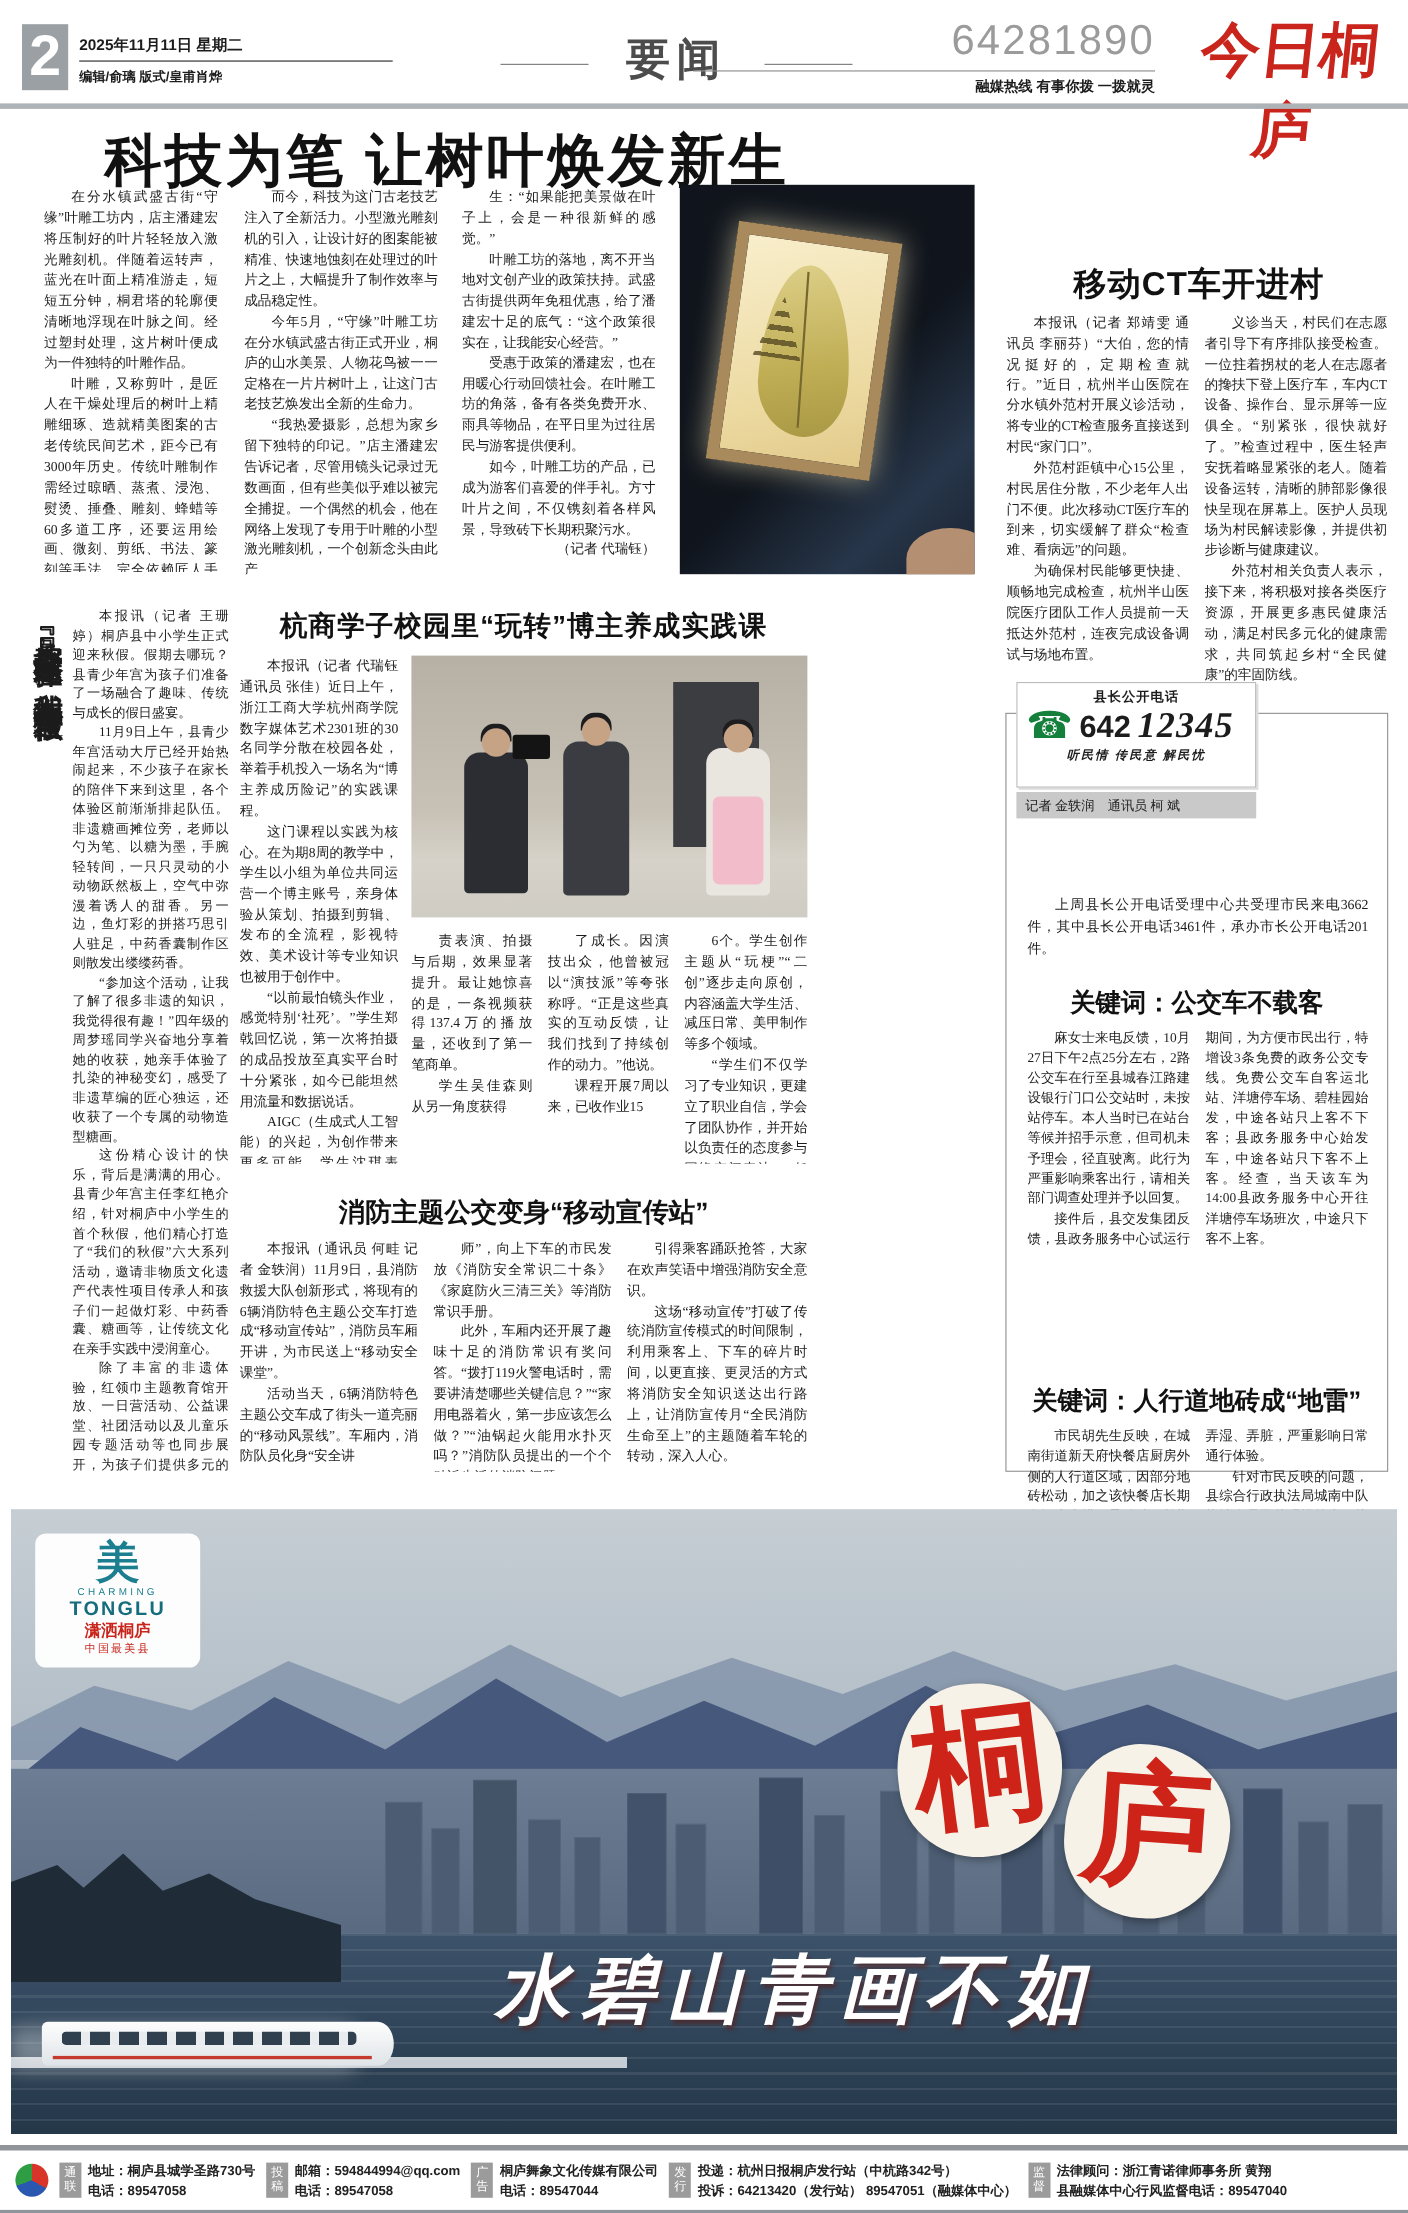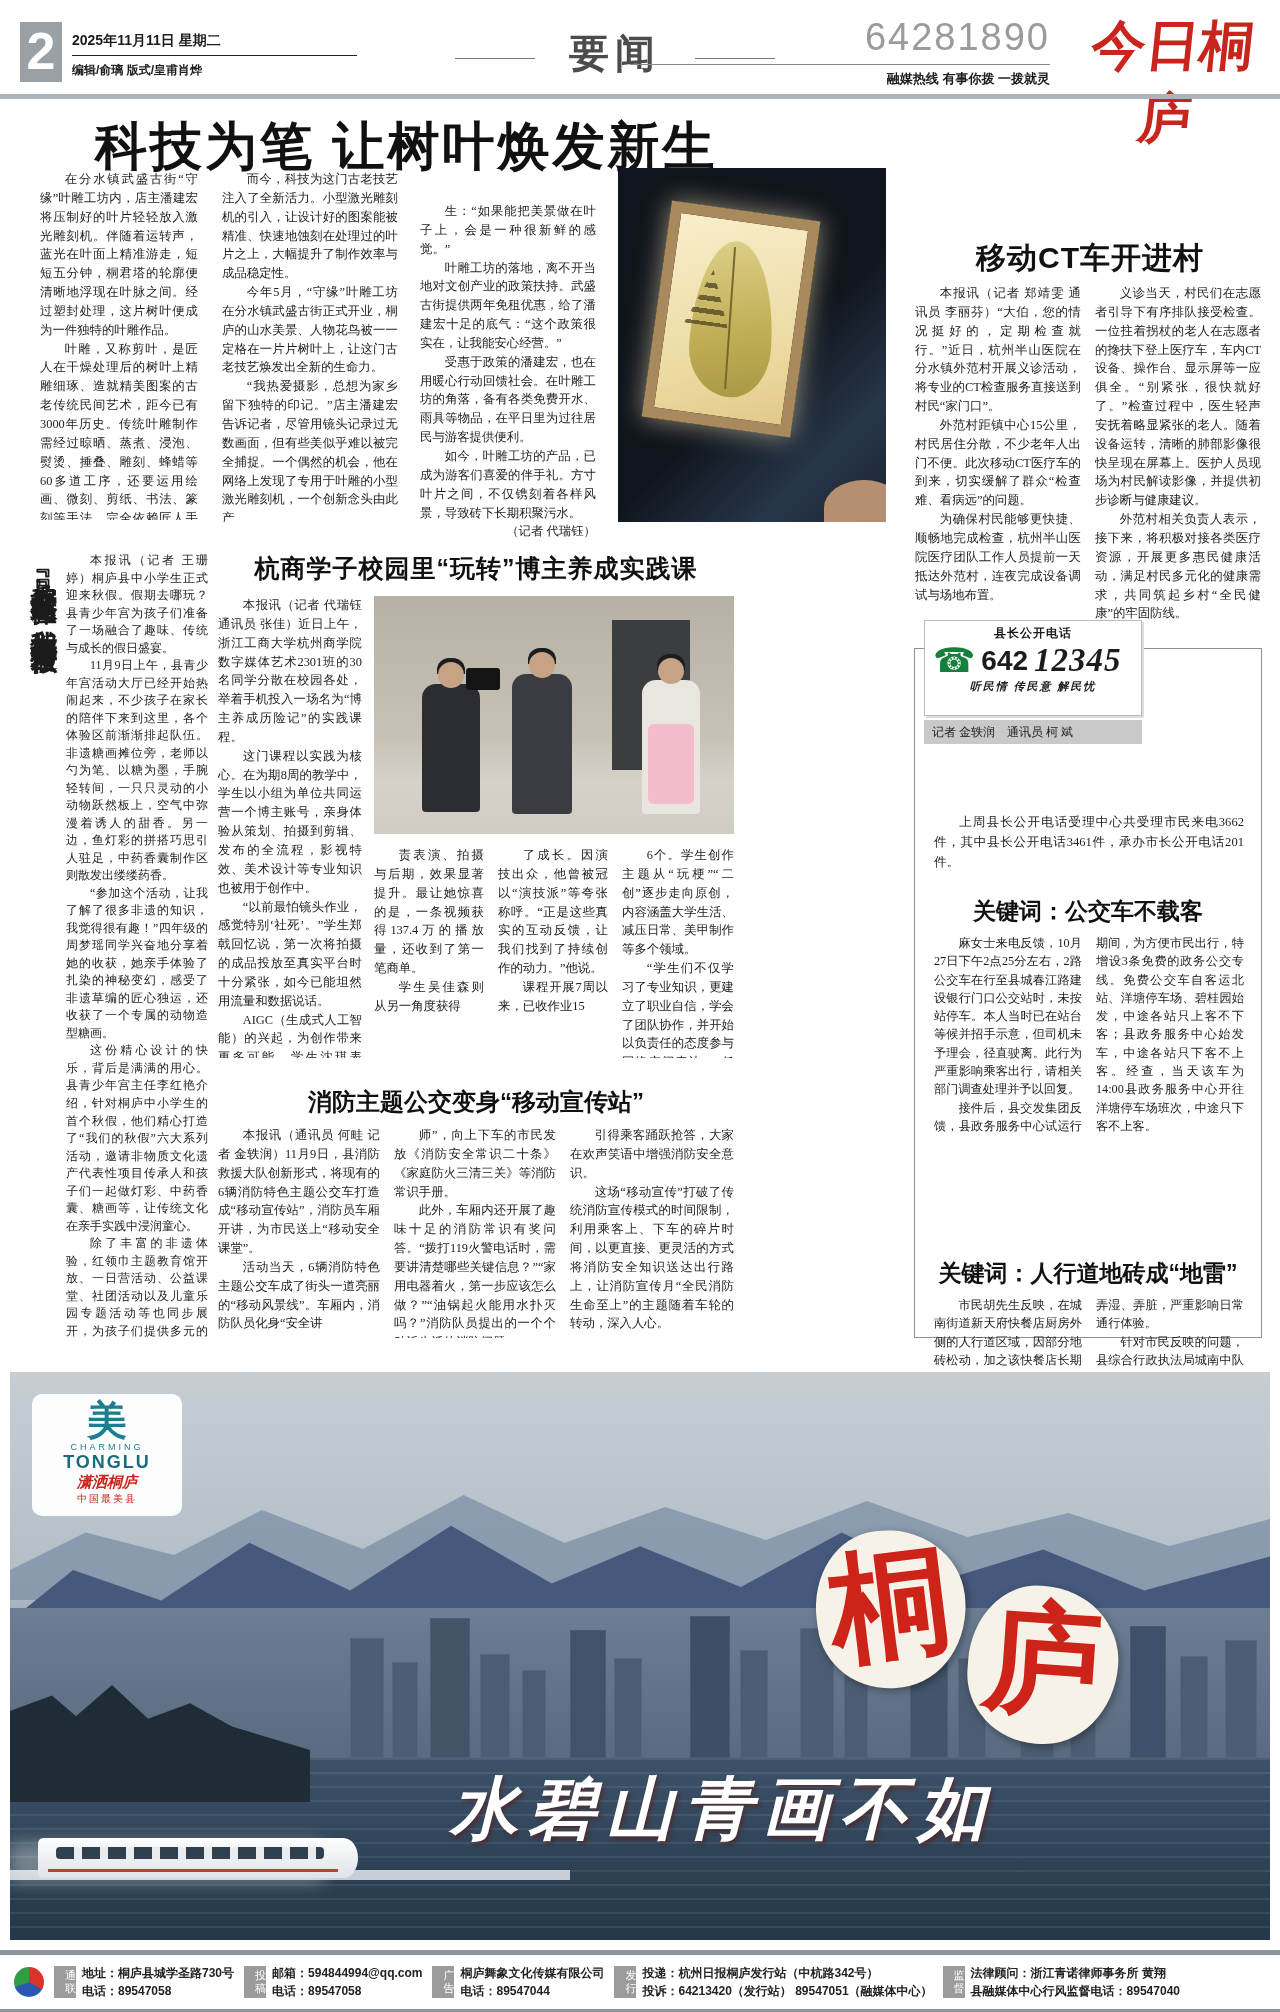--- a/index.html
+++ b/index.html
@@ -21,21 +21,21 @@
   .head-rule { left:0; top:94px; width:1280px; height:5px; background:#adb3b7; }
   
   .hl { font-family:"Liberation Sans",sans-serif; font-weight:900; color:#111; }
   .col { font-size:12.4px; line-height:1.52; text-align:justify; overflow:hidden; }
   .col p { text-indent:2em; }
   .sig p:last-child { text-align:right; text-indent:0; }
   
   .leaf-hl { left:95px; top:112px; width:640px; font-size:52px; letter-spacing:3px; }
   .leaf-c1 { left:40px; top:170px; width:158px; height:350px; }
   .leaf-c2 { left:222px; top:170px; width:176px; height:352px; }
-  .leaf-c3 { left:420px; top:170px; width:176px; height:352px;margin-top:32px; }
+  .leaf-c3 { left:420px; top:170px; width:176px; height:352px; }
   .leaf-photo { left:618px; top:168px; width:268px; height:354px; background:linear-gradient(135deg,#10151d 55%,#27364a 80%,#1a2330); overflow:hidden; }
   .frame { position:absolute; left:38px; top:42px; width:150px; height:218px; background:linear-gradient(160deg,#f8eecb,#ecd9a0 70%,#e2c98a); border:11px solid #a98a5d; transform:rotate(8deg); box-shadow:0 0 26px rgba(255,240,190,.55); }
   .leafshape { position:absolute; left:24px; top:20px; width:82px; height:156px; background:linear-gradient(170deg,#ddd089,#c0ae55 60%,#a99844); border-radius:50% 50% 46% 54%/68% 68% 32% 32%; transform:rotate(-4deg); }
   .leafshape::before { content:""; position:absolute; left:38px; top:6px; width:2px; height:142px; background:#77682f; }
   .pagoda-mark { position:absolute; left:18px; top:52px; width:44px; height:56px; background:repeating-linear-gradient(#574a22 0 5px,transparent 5px 13px); clip-path:polygon(50% 0,100% 100%,0 100%); opacity:.8; }
   .hand { position:absolute; right:-18px; bottom:-14px; width:80px; height:56px; background:#c49a78; border-radius:50% 50% 0 0; opacity:.9; }
   
   .ct-hl { left:930px; top:238px; width:320px; text-align:center; font-size:30px; letter-spacing:1px; }
   .ct-c1 { left:915px; top:284px; width:166px; height:350px; }
   .ct-c2 { left:1095px; top:284px; width:166px; height:350px; }
@@ -92,34 +92,34 @@
   .water::after { content:""; position:absolute; inset:0; background:repeating-linear-gradient(180deg,rgba(255,255,255,.08) 0 2px,transparent 2px 14px); }
   .shore { position:absolute; left:0; top:300px; width:300px; height:130px; background:#1f2b36; clip-path:polygon(0 30%,14% 18%,22% 34%,34% 10%,46% 36%,60% 24%,74% 42%,100% 60%,100% 100%,0 100%); }
   .bridgeband { position:absolute; left:0; top:498px; width:560px; height:10px; background:#d8dde2; opacity:.9; }
   .train { position:absolute; left:28px; top:466px; width:320px; height:40px; background:linear-gradient(180deg,#fdfdfd,#dfe4e8); border-radius:8px 22px 22px 8px/8px 30px 30px 8px; box-shadow:-30px 4px 18px rgba(255,255,255,.35); }
   .train::before { content:""; position:absolute; left:18px; top:9px; right:34px; height:12px; background:repeating-linear-gradient(90deg,#31404e 0 18px,#e8ecef 18px 26px); border-radius:4px; }
   .train::after { content:""; position:absolute; left:10px; bottom:6px; right:20px; height:3px; background:#c43a2e; }
   .ad-logo { position:absolute; left:22px; top:22px; width:150px; height:122px; background:rgba(255,255,255,.96); border-radius:10px; text-align:center; padding-top:6px; font-family:"Liberation Sans",sans-serif; }
   .ad-logo .glyph { font-size:40px; font-weight:900; color:#1b7f8f; line-height:1.05; font-family:"Liberation Serif",serif; }
   .ad-logo .charming { font-size:9px; letter-spacing:3px; color:#1b7f8f; }
   .ad-logo .brand { font-size:18px; font-weight:900; color:#156d7d; letter-spacing:2px; }
-  .ad-logo .script { font-size:15px; font-weight:bold; color:#c9251c; font-family:"Liberation Serif",serif;font-style:italic; }
+  .ad-logo .script { font-size:15px; font-weight:bold; color:#c9251c; font-family:"Liberation Serif",serif; }
   .ad-logo .tagline { font-size:10px; color:#c9251c; letter-spacing:2px; }
   .ad-line1 { position:absolute; left:400px; top:196px; font-family:"Liberation Sans",sans-serif; font-weight:900; font-style:italic; color:#df3428; text-shadow:0 0 10px #fff,3px 3px 2px rgba(255,255,255,.95),-2px -2px 2px rgba(255,255,255,.8); white-space:nowrap; }
   .ad-line1 .n18 { font-size:150px; letter-spacing:-4px; }
   .ad-line1 .sfx { font-size:96px; letter-spacing:4px; }
   .seal { position:absolute; width:150px; height:158px; background:#f6f2e8; border-radius:46% 54% 50% 50%/52% 48% 55% 45%; box-shadow:2px 3px 8px rgba(0,0,0,.35); text-align:center; font-family:"Liberation Serif",serif; font-weight:900; color:#cd2318; font-size:120px; line-height:150px; }
   .seal1 { left:806px; top:158px; transform:rotate(-7deg); }
   .seal2 { left:958px; top:214px; transform:rotate(4deg); }
   .ad-line2 { position:absolute; left:440px; top:392px; font-family:"Liberation Serif",serif; font-weight:900; font-style:italic; font-size:68px; color:#fff; letter-spacing:10px; text-shadow:2px 3px 4px rgba(90,25,18,.6); white-space:nowrap; }
   
   .footer { left:0; top:1950px; width:1280px; height:62px; border-top:5px solid #8f959b; border-bottom:3px solid #8f959b; background:#fff; display:flex; align-items:center; gap:10px; padding:4px 14px; font-family:"Liberation Sans",sans-serif; }
   .flogo { width:30px; height:30px; border-radius:50%; background:conic-gradient(#d8342a 0 120deg,#2a58b0 120deg 250deg,#2f9d44 250deg 360deg); flex:0 0 auto; box-shadow:inset 0 0 0 3px #fff inset; }
   .fitem { display:flex; gap:6px; align-items:center; }
-  .ftag { width:20px; background:#9b9b9b; color:#fff; font-size:11px; line-height:1.15; text-align:center; padding:3px 11px; }
+  .ftag { width:20px; background:#9b9b9b; color:#fff; font-size:11px; line-height:1.15; text-align:center; padding:3px 0; }
   .ftext { font-size:12px; line-height:1.5; color:#222; white-space:nowrap; }
   .ftext b { font-weight:bold; }
 </style>
 </head>
 <body>
 
 <div class="page">
 
   <div class="abs pgnum">2</div>
   <div class="abs dateline">2025年11月11日  星期二</div>

